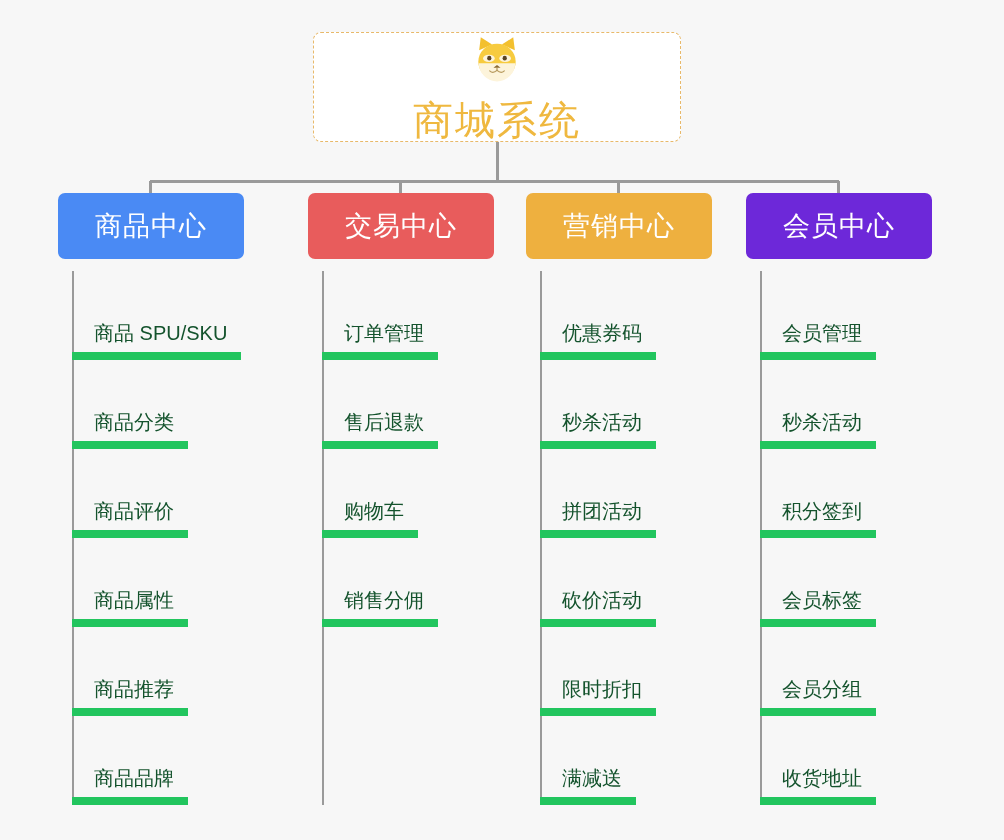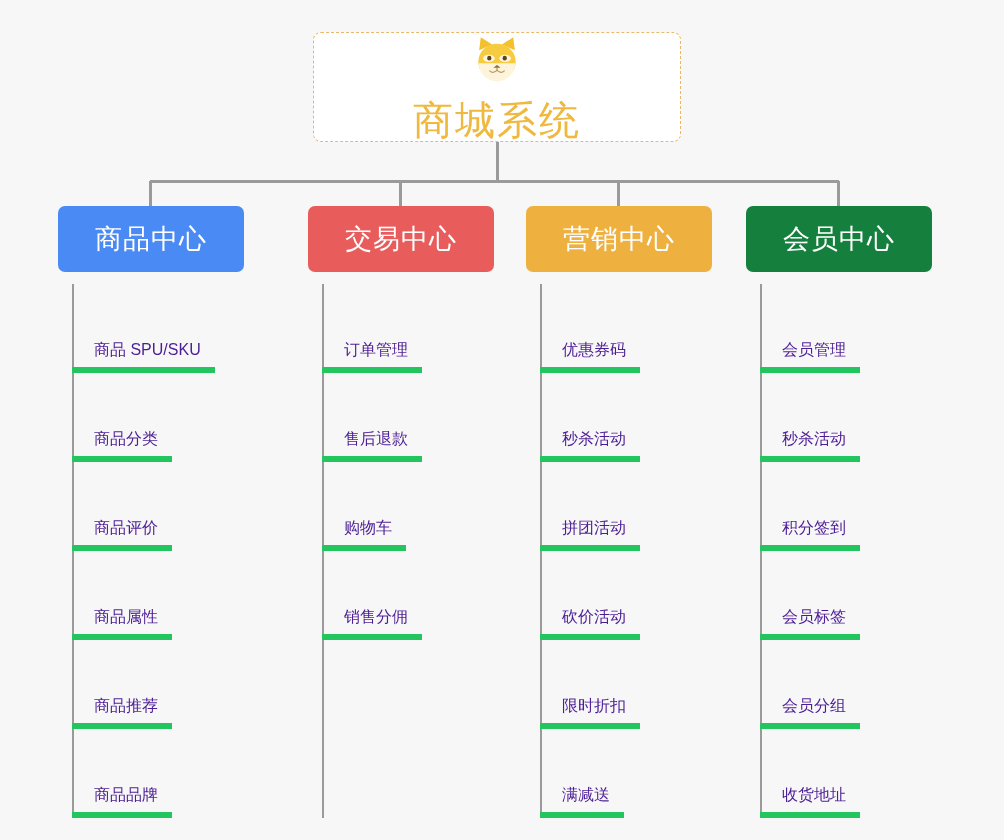--- a/index.html
+++ b/index.html
@@ -59,21 +59,21 @@
     left: 0;
     top: 0;
     width: 1004px;
     height: 840px;
     pointer-events: none;
   }
 
   
   .column {
     position: absolute;
-    top: 206px;
+    top: 193px;
   }
 
   .cat-header {
     height: 66px;
     border-radius: 7px;
     display: flex;
     align-items: center;
     justify-content: center;
     color: #ffffff;
     font-size: 27px;
@@ -97,25 +97,25 @@
   }
 
   .leaf-item {
     position: relative;
     height: 89px;
     display: flex;
     align-items: flex-end;
   }
 
   .leaf-label {
-    font-size: 16px;
-    color: #4c1d95;
+    font-size: 20px;
+    color: #14532d;
     line-height: 1;
     padding: 0 14px 9px 22px;
-    border-bottom: 6px solid #22c55e;
+    border-bottom: 8px solid #22c55e;
     white-space: nowrap;
     display: inline-block;
   }
 
   
   .col-0 { left: 58px;  width: 186px; }
   .col-1 { left: 308px; width: 186px; }
   .col-2 { left: 526px; width: 186px; }
   .col-3 { left: 746px; width: 186px; }
 </style>
@@ -232,21 +232,21 @@
       <div class="leaf-item">
         <span class="leaf-label">限时折扣</span>
       </div>
       <div class="leaf-item">
         <span class="leaf-label">满减送</span>
       </div>
     </div>
   </div>
 
   <div class="column col-3">
-    <div class="cat-header" style="background:#15803d">
+    <div class="cat-header" style="background:#6d28d9">
       <span>会员中心</span>
     </div>
     <div class="leaf-list">
       <div class="leaf-rail" style="height:534px"></div>
       <div class="leaf-item">
         <span class="leaf-label">会员管理</span>
       </div>
       <div class="leaf-item">
         <span class="leaf-label">秒杀活动</span>
       </div>

